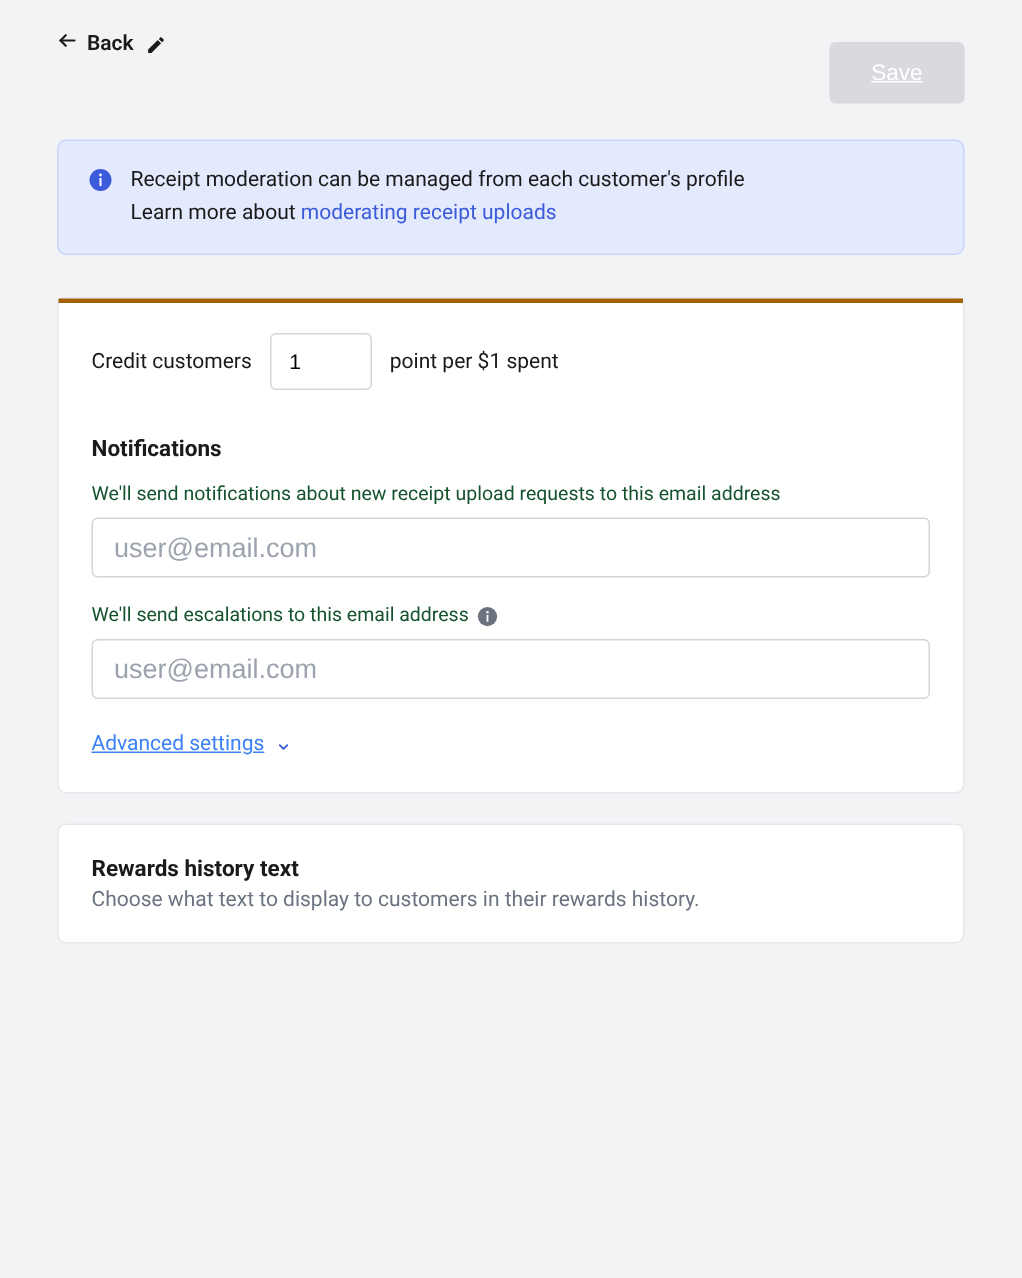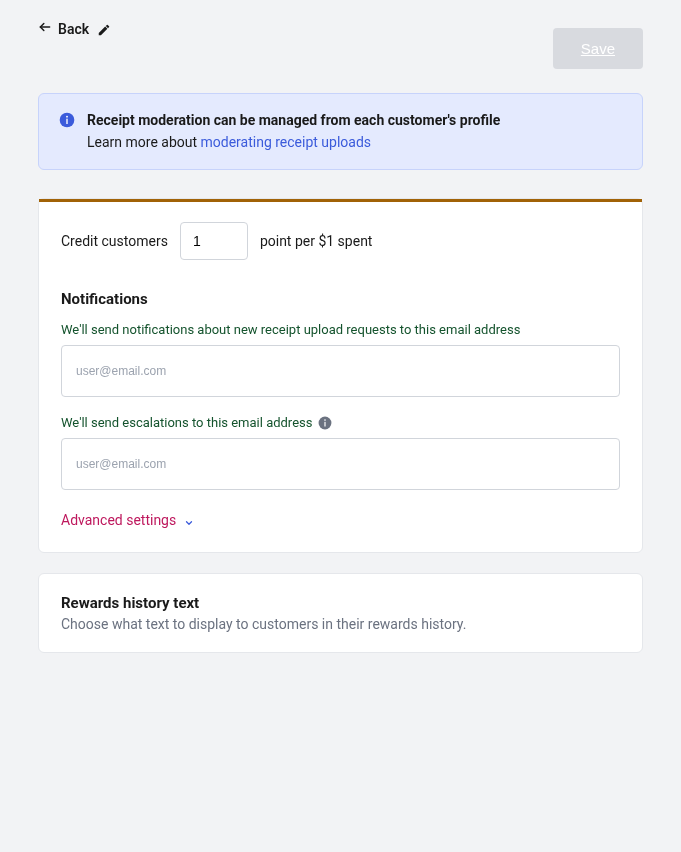--- a/index.html
+++ b/index.html
@@ -80,21 +80,21 @@
       height: 16px;
       flex-shrink: 0;
       margin-top: 2px;
     }
     .info-content {
       font-size: 14px;
       line-height: 1.55;
       color: #1a1a1a;
     }
     .info-content .bold {
-      font-weight: 700;
+      font-weight: 400;
       text-align: center;
     }
     .info-content .link {
       color: #3b5bdb;
       cursor: pointer;
     }
     .card {
       background: #fff;
       border: 1px solid #e5e7eb;
       border-radius: 6px;
@@ -138,42 +138,43 @@
     .field-label {
       font-size: 13px;
       color: #14532d;
       margin-bottom: 8px;
       display: flex;
       align-items: center;
       gap: 6px;
     }
     .text-input {
       width: 100%;
-      height: 52px;
+      height: 40px;
       border: 1px solid #d1d5db;
       border-radius: 4px;
       padding: 0 14px;
-      font-size: 12px;
+      font-size: 18px;
       margin-bottom: 18px;
     }
     .text-input::placeholder {
       color: #9ca3af;
     }
     .text-input.last {
       margin-bottom: 0;
     }
     .advanced-link {
-      color: #be185d;
+      color: #3b82f6;
       font-size: 14px;
       display: flex;
       align-items: center;
       gap: 8px;
       cursor: pointer;
       margin-top: 22px;
       margin-bottom: 4px;
+      text-decoration: underline;
     }
     .chevron-down {
       width: 10px;
       height: 10px;
     }
     .small-info-icon {
       width: 14px;
       height: 14px;
       flex-shrink: 0;
     }

